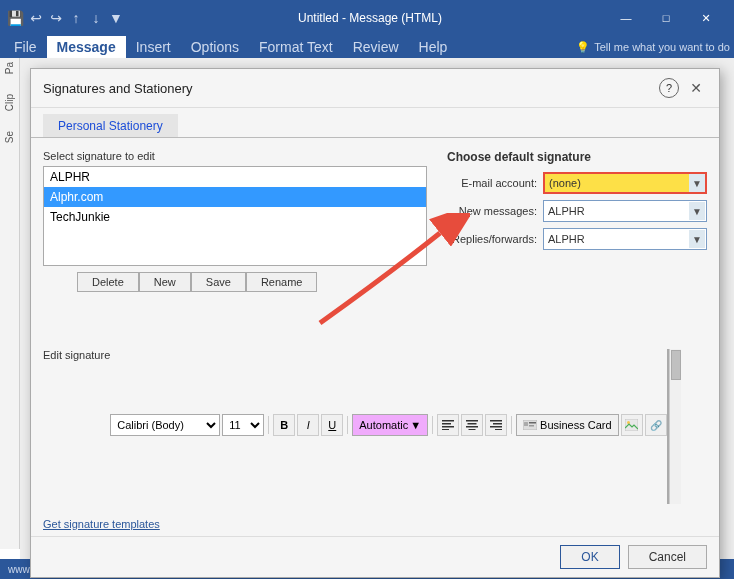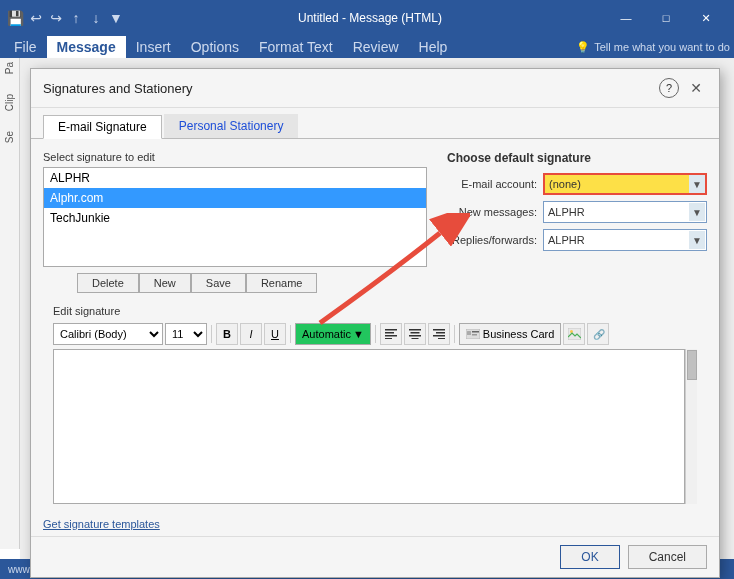--- a/index.html
+++ b/index.html
@@ -330,22 +330,22 @@
       width: 16px;
       height: 18px;
       display: flex;
       align-items: center;
       justify-content: center;
     }
 
     
     .edit-section {
       display: flex;
-      flex-direction: column;
-      padding: 0 22px 8px;
+      flex-direction: row;
+      padding: 0 12px 8px;
     }
     .edit-label {
       font-size: 11px;
       color: #333;
       margin-bottom: 6px;
     }
     .toolbar-row {
       display: flex;
       align-items: center;
       gap: 2px;
@@ -375,21 +375,21 @@
       background: #f0f0f0;
       display: flex;
       align-items: center;
       justify-content: center;
       cursor: pointer;
       font-size: 11px;
     }
     .color-btn {
       height: 22px;
       border: 1px solid #aaa;
-      background: #22c55e;
+      background: #f0abfc;
       font-size: 11px;
       padding: 0 6px;
       cursor: pointer;
       display: flex;
       align-items: center;
       gap: 2px;
     }
     .align-btn {
       width: 22px;
       height: 22px;
@@ -546,21 +546,20 @@
   <div class="modal-overlay">
     <div class="dialog">
 
       <div class="dialog-title-bar">
         <span class="dialog-title-text">Signatures and Stationery</span>
         <div class="dialog-title-help">?</div>
         <div class="dialog-close-btn">✕</div>
       </div>
 
       <div class="dialog-tabs">
-        <div class="dialog-tab active">E-mail Signature</div>
         <div class="dialog-tab">Personal Stationery</div>
       </div>
 
       <div class="dialog-content">
 
         <div class="left-panel">
           <div class="section-label">Select signature to edit</div>
           <div class="signature-list">
             <div class="sig-item">ALPHR</div>
             <div class="sig-item selected">Alphr.com</div>

